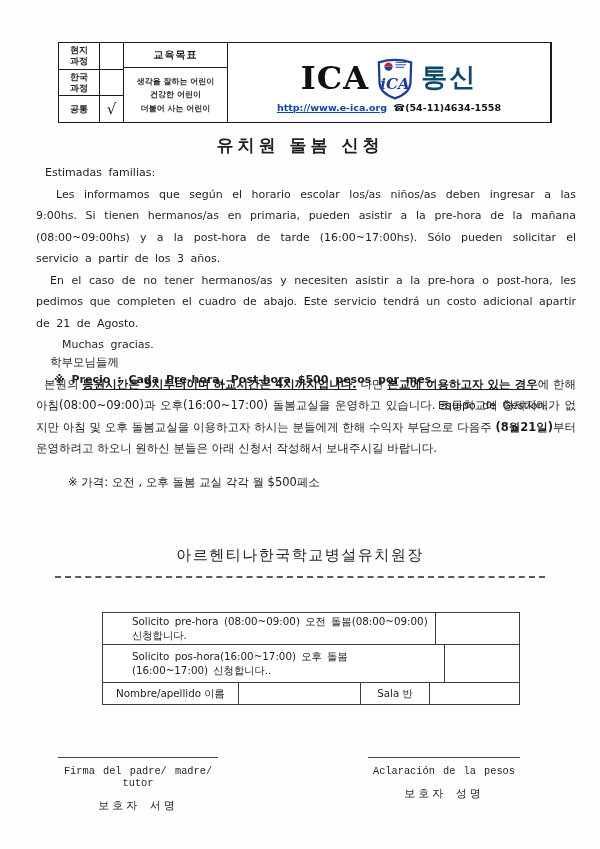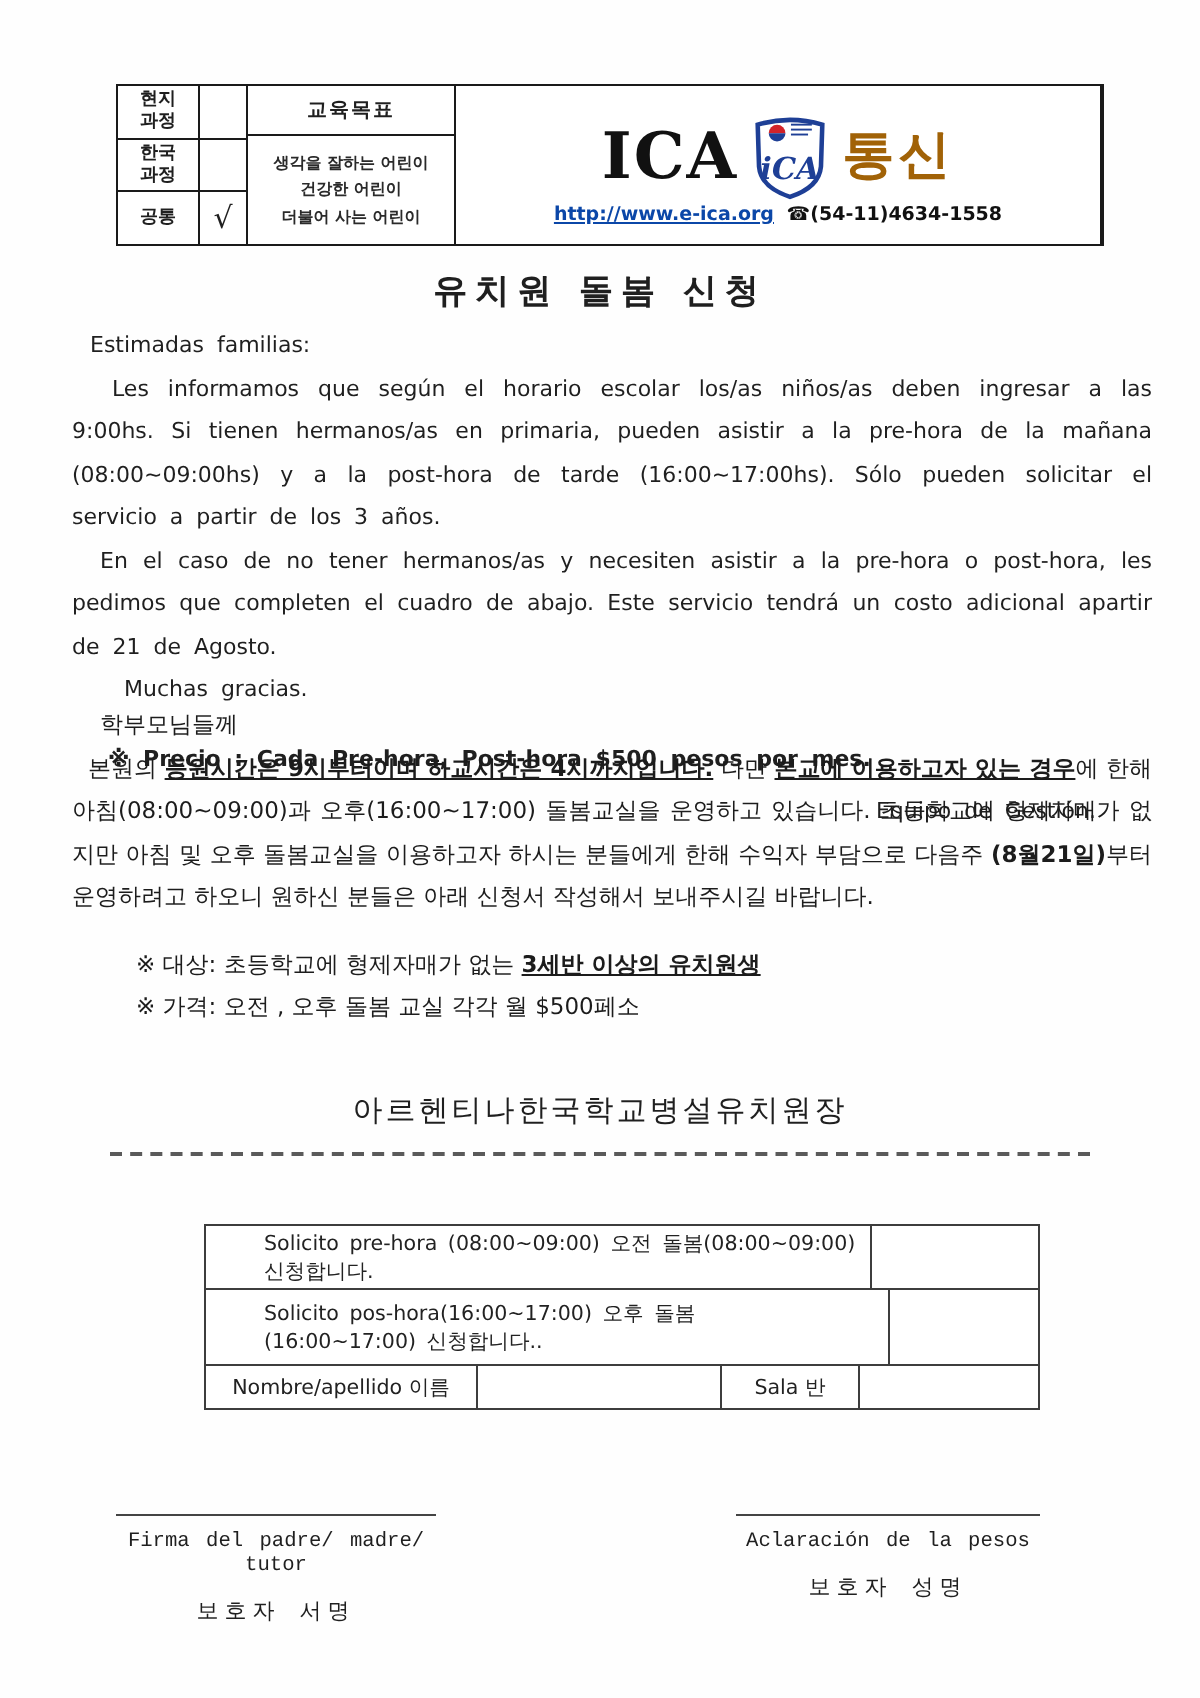--- a/index.html
+++ b/index.html
@@ -39,21 +39,21 @@
     flex: 1; display: flex; align-items: center; justify-content: center;
     font-size: 8px; font-weight: 700; line-height: 1.65; text-align: center;
     white-space: pre-line; color: #2a2a2a;
   }
   .c4 { flex: 1; border-right: 1px solid #1a1a1a; align-items: center; justify-content: center; }
   .brandrow { display: flex; align-items: center; gap: 7px; margin-top: 3px; }
   .brand-ica {
     font-family: "DejaVu Serif", "Liberation Serif", serif;
     font-weight: 700; font-size: 32px; letter-spacing: 1px; color: #111;
   }
-  .brand-tongsin { font-size: 26px; font-weight: 800; letter-spacing: 2px; color: #a16207; }
+  .brand-tongsin { font-size: 26px; font-weight: 800; letter-spacing: 2px; color: #0c4a6e; }
   .urlrow { font-size: 9.5px; font-weight: 700; margin-top: 2px; white-space: nowrap; }
   .url { color: #0b47a8; text-decoration: underline; }
   .phone { color: #111; margin-left: 3px; }
   .c5 { width: 158px; }
   .issue-top {
     height: 37px; border-bottom: 1px solid #1a1a1a;
     display: flex; flex-direction: column; align-items: center; justify-content: center;
     font-size: 9.5px; font-weight: 700; line-height: 1.55;
   }
   .issue-bottom {
@@ -189,21 +189,20 @@
     <p class="es-p2">En el caso de no tener hermanos/as y necesiten asistir a la pre-hora o post-hora, les pedimos que completen el cuadro de abajo. Este servicio tendrá un costo adicional apartir de 21 de Agosto.</p>
     <p class="es-p3">Muchas gracias.</p>
     <p class="es-price">※ Precio :   Cada Pre-hora, Post-hora $500 pesos por mes.</p>
     <p class="es-signoff">Equipo de Gestión.</p>
   </div>
 
   <div class="ko">
     <p class="ko-greet">학부모님들께</p>
     <p class="ko-para"><span>본원의 </span><span class="bu">등원시간은 9시부터이며 하교시간은 4시까지입니다.</span><span> 다만 </span><span class="bu">본교에 이용하고자 있는 경우</span><span>에 한해 아침(08:00~09:00)과 오후(16:00~17:00) 돌봄교실을 운영하고 있습니다.  초등학교에 형제자매가 없지만 아침 및 오후 돌봄교실을 이용하고자 하시는 분들에게 한해 수익자 부담으로 다음주 </span><span class="b">(8월21일)</span><span>부터 운영하려고 하오니 원하신 분들은 아래 신청서 작성해서 보내주시길 바랍니다.</span></p>
     <div class="ko-notes">
-      <div><span>※ 대상: 초등학교에 형제자매가 없는 </span><span class="bu">3세반 이상의 유치원생</span></div>
       <div>※ 가격: 오전 , 오후 돌봄 교실 각각   월 $500페소</div>
     </div>
   </div>
 
   <div class="principal">아르헨티나한국학교병설유치원장</div>
   <div class="dashline"></div>
 
   <div class="ftable">
     <div class="frow r2">
       <div class="fcell w-main txtcell">Solicito  pre-hora  (08:00~09:00)  오전  돌봄(08:00~09:00)  신청합니다.</div>

